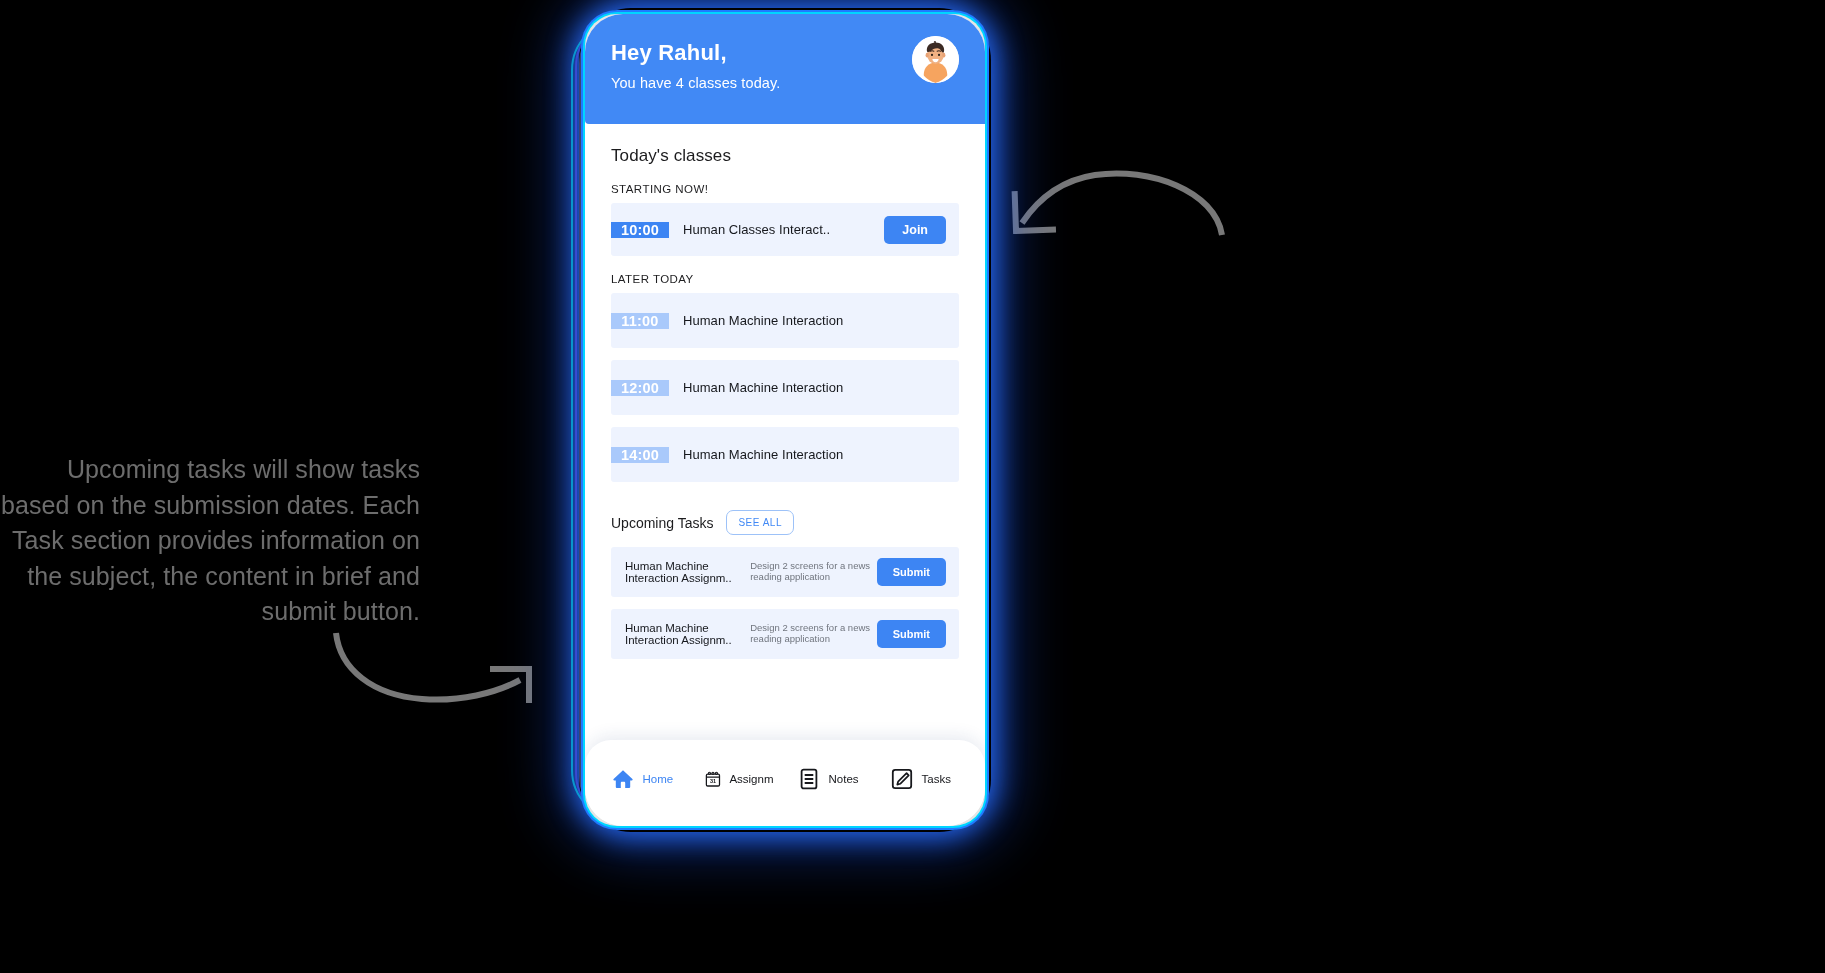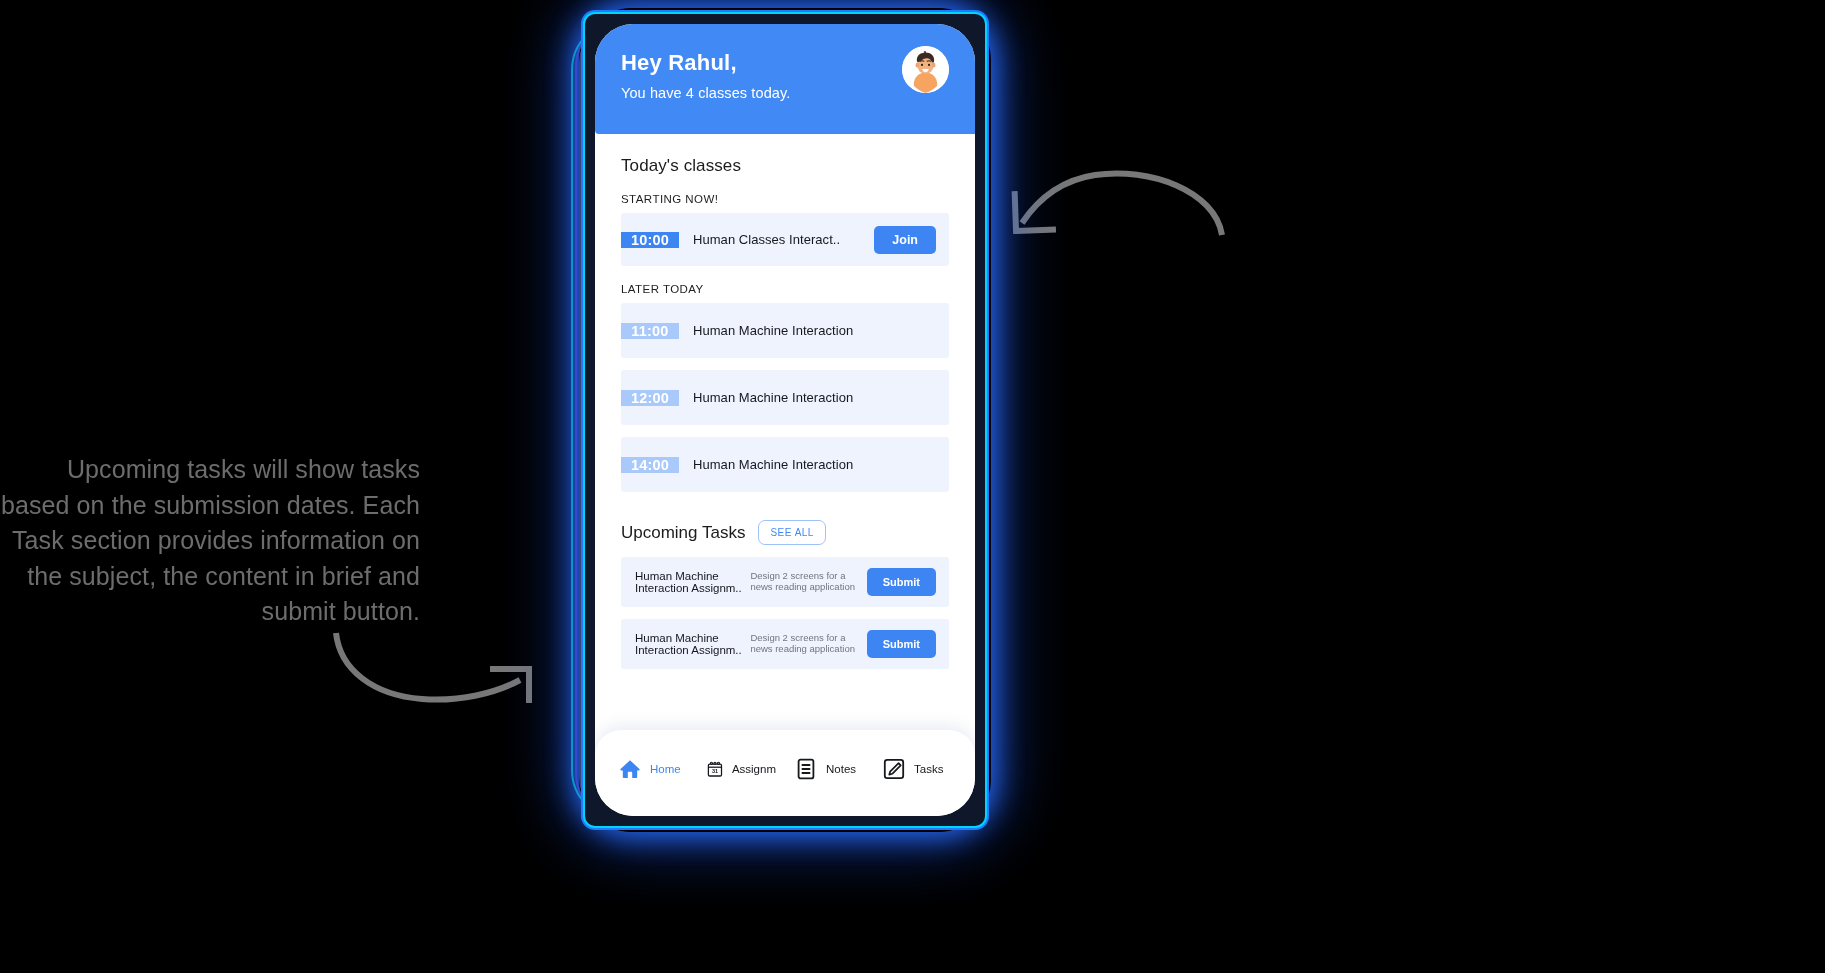--- a/index.html
+++ b/index.html
@@ -36,23 +36,23 @@
   .glow-layer {
     position: absolute; border-radius: 46px; border-style: solid; border-width: 2px;
   }
   .phone-outerglow {
     position: absolute; left: -6px; top: -6px; right: -6px; bottom: -6px;
     border-radius: 52px;
     box-shadow: 0 0 26px 6px rgba(40,110,255,.85), 0 0 60px 16px rgba(30,90,255,.45);
   }
   .phone-frame {
     position: absolute; inset: 0;
-    border-radius: 10px;
-    background: #0f172a;
-    padding: 10px;
+    border-radius: 32px;
+    background: #e5e5e5;
+    padding: 0;
     box-shadow: 0 0 0 2px #00d5ff, 0 0 0 4px #1f7bff;
   }
   .phone-screen {
     position: relative; width: 100%; height: 100%;
     border-radius: 38px; background: #ffffff; overflow: hidden;
     display: flex; flex-direction: column;
   }
 
   
   .app-header {
@@ -99,21 +99,21 @@
   .join-btn {
     background: #3d85f3; color: #fff; border: none; border-radius: 5px;
     font-size: 12.5px; font-weight: 700; padding: 7px 18px; cursor: pointer;
     font-family: "Liberation Sans", sans-serif;
   }
   .later-group { margin-top: 2px; }
   .later-group .class-row { margin-bottom: 12px; height: 55px; }
 
   
   .tasks-head { display: flex; align-items: center; gap: 13px; margin-top: 28px; margin-bottom: 12px; }
-  .tasks-title { font-size: 17px; font-weight: 500; color: #1c1c1e; }
+  .tasks-title { font-size: 14px; font-weight: 500; color: #1c1c1e; }
   .see-all-btn {
     border: 1px solid #9dc2f8; color: #4189f5; background: #fff;
     border-radius: 7px; font-size: 10px; letter-spacing: .5px; padding: 6px 11px;
     cursor: pointer; font-family: "Liberation Sans", sans-serif;
   }
   .task-card {
     background: #eef3fe; border-radius: 3px; height: 50px;
     display: flex; align-items: center; justify-content: space-between;
     padding: 0 13px 0 14px; margin-bottom: 12px;
   }

